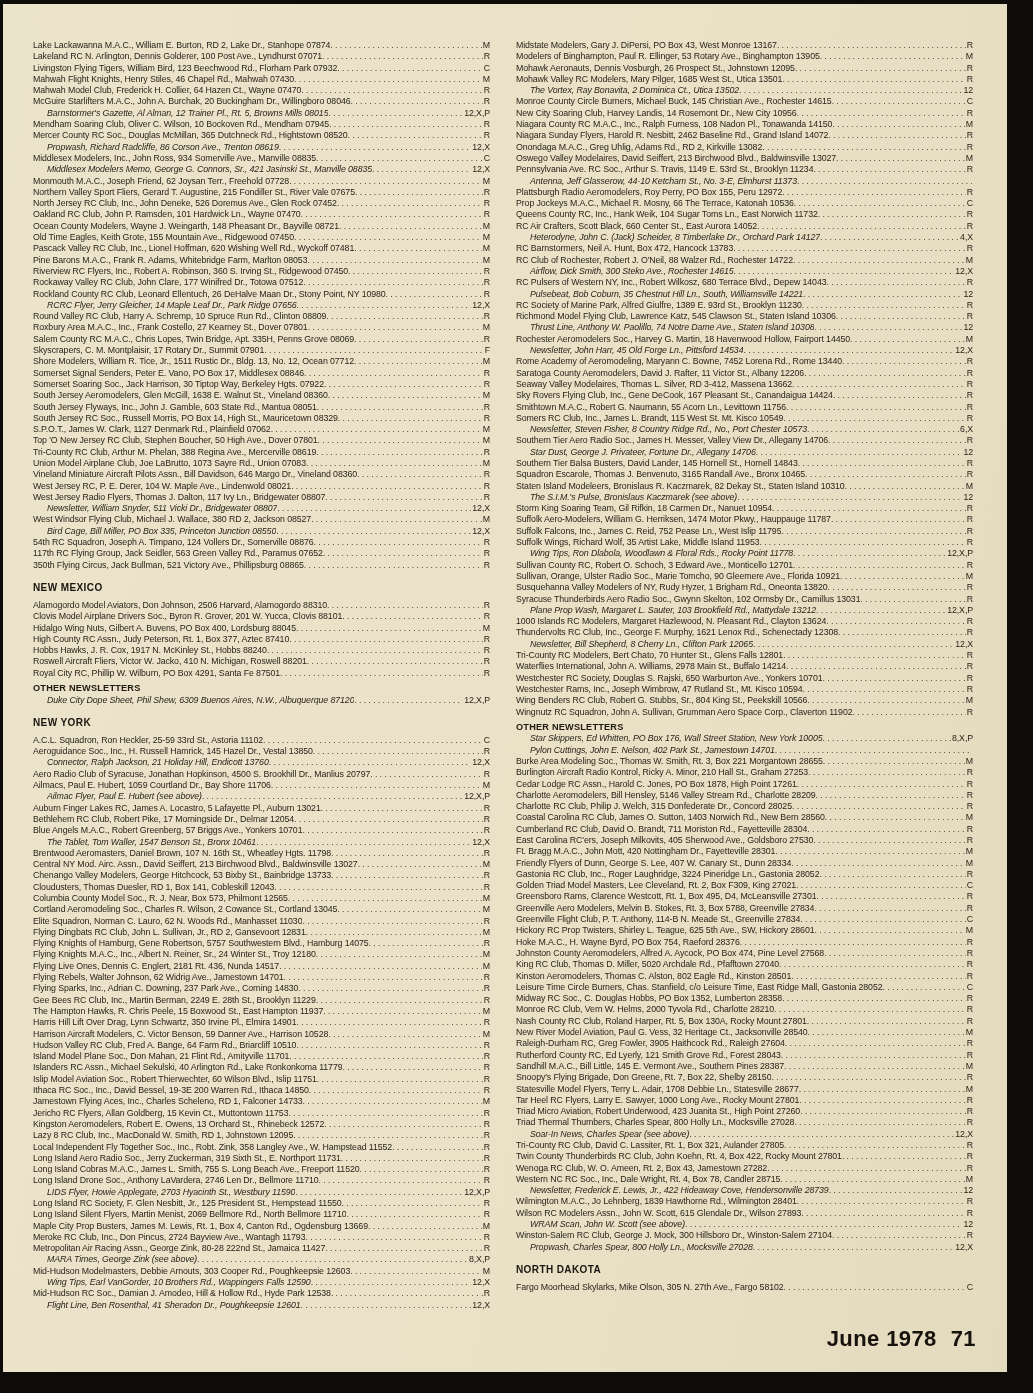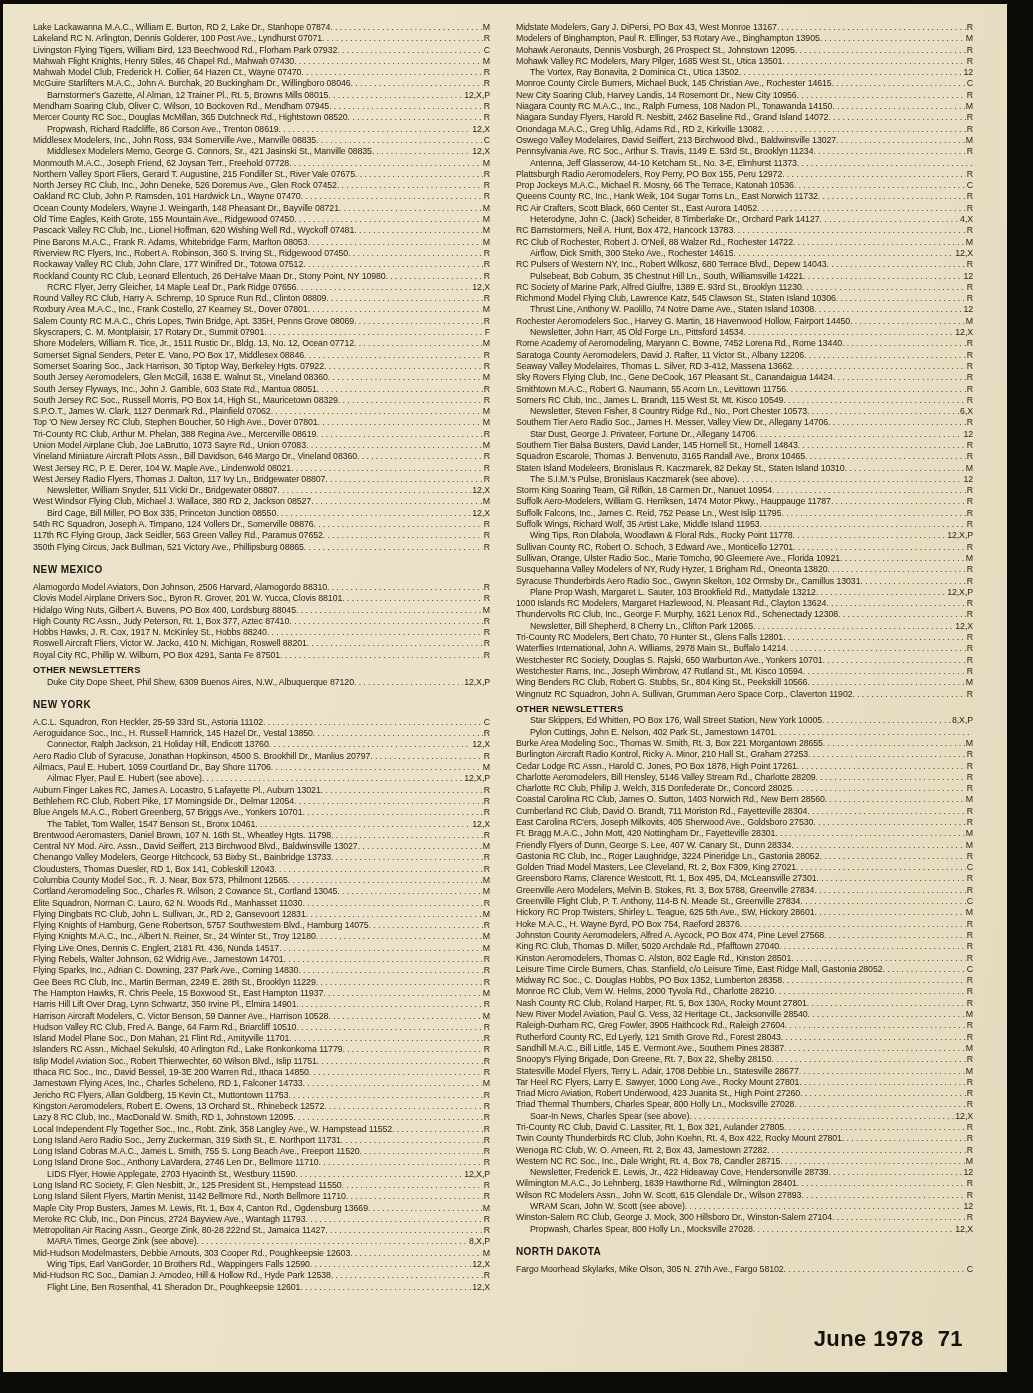--- a/index.html
+++ b/index.html
@@ -12,34 +12,34 @@
   }
   .paper {
     position:absolute;
     top:4px; left:3px; right:26px; bottom:21px;
     background:linear-gradient(100deg,#ece3cb 0%,#eae1c7 55%,#e4dabe 100%);
     overflow:hidden;
   }
   .content {
     display:flex;
     gap:26px;
-    padding:18px 34px 0 30px;
+    padding:36px 34px 0 30px;
   }
   .col { flex:1 1 0; min-width:0; }
   .entry {
     display:flex;
     align-items:baseline;
     font-size:8.8px;
     line-height:11.3px;
     color:#251f16;
     letter-spacing:-0.1px;
     white-space:nowrap;
   }
   .entry .txt { flex:0 1 auto; overflow:hidden; }
-  .entry.indent .txt { padding-left:14px; }
+  .entry.indent .txt { padding-left:14px;font-style:italic; }
   .entry .dots {
     flex:1 1 8px;
     min-width:6px;
     overflow:hidden;
     color:#3c362a;
     white-space:nowrap;
   }
   .entry .code {
     flex:0 0 auto;
     text-align:right;
@@ -56,21 +56,21 @@
   .subhead {
     font-size:9.2px;
     font-weight:bold;
     color:#1f1a12;
     margin-top:4px;
     line-height:11.5px;
     letter-spacing:0.2px;
   }
   .footer {
     position:absolute;
-    right:44px; bottom:20px;
+    right:31px; bottom:20px;
     font-size:22px;
     font-weight:bold;
     color:#16120c;
     letter-spacing:0.4px;
   }
   .footer .pageno { margin-left:14px; }
 </style>
 </head>
 <body>
 
@@ -559,21 +559,21 @@
           <span class="txt">LIDS Flyer, Howie Applegate, 2703 Hyacinth St., Westbury 11590</span>
           <span class="dots"> . . . . . . . . . . . . . . . . . . . . . . . . . . . . . . . . . . . . . . . . . . . . . . . . . . . . . . . . . . . . . . . . . . . . . . . . . . . . . . . . . . . . . . . . . .</span>
           <span class="code">12,X,P</span>
         </div>
         <div class="entry">
           <span class="txt">Long Island RC Society, F. Glen Nesbitt, Jr., 125 President St., Hempstead 11550</span>
           <span class="dots"> . . . . . . . . . . . . . . . . . . . . . . . . . . . . . . . . . . . . . . . . . . . . . . . . . . . . . . . . . . . . . . . . . . . . . . . . . . . . . . . . . . . . . . . . . .</span>
           <span class="code">R</span>
         </div>
         <div class="entry">
-          <span class="txt">Long Island Silent Flyers, Martin Menist, 1142 Bellmore Rd., North Bellmore 11710</span>
+          <span class="txt">Long Island Silent Flyers, Martin Menist, 2069 Bellmore Rd., North Bellmore 11710</span>
           <span class="dots"> . . . . . . . . . . . . . . . . . . . . . . . . . . . . . . . . . . . . . . . . . . . . . . . . . . . . . . . . . . . . . . . . . . . . . . . . . . . . . . . . . . . . . . . . . .</span>
           <span class="code">R</span>
         </div>
         <div class="entry">
           <span class="txt">Maple City Prop Busters, James M. Lewis, Rt. 1, Box 4, Canton Rd., Ogdensburg 13669</span>
           <span class="dots"> . . . . . . . . . . . . . . . . . . . . . . . . . . . . . . . . . . . . . . . . . . . . . . . . . . . . . . . . . . . . . . . . . . . . . . . . . . . . . . . . . . . . . . . . . .</span>
           <span class="code">M</span>
         </div>
         <div class="entry">
           <span class="txt">Meroke RC Club, Inc., Don Pincus, 2724 Bayview Ave., Wantagh 11793</span>

